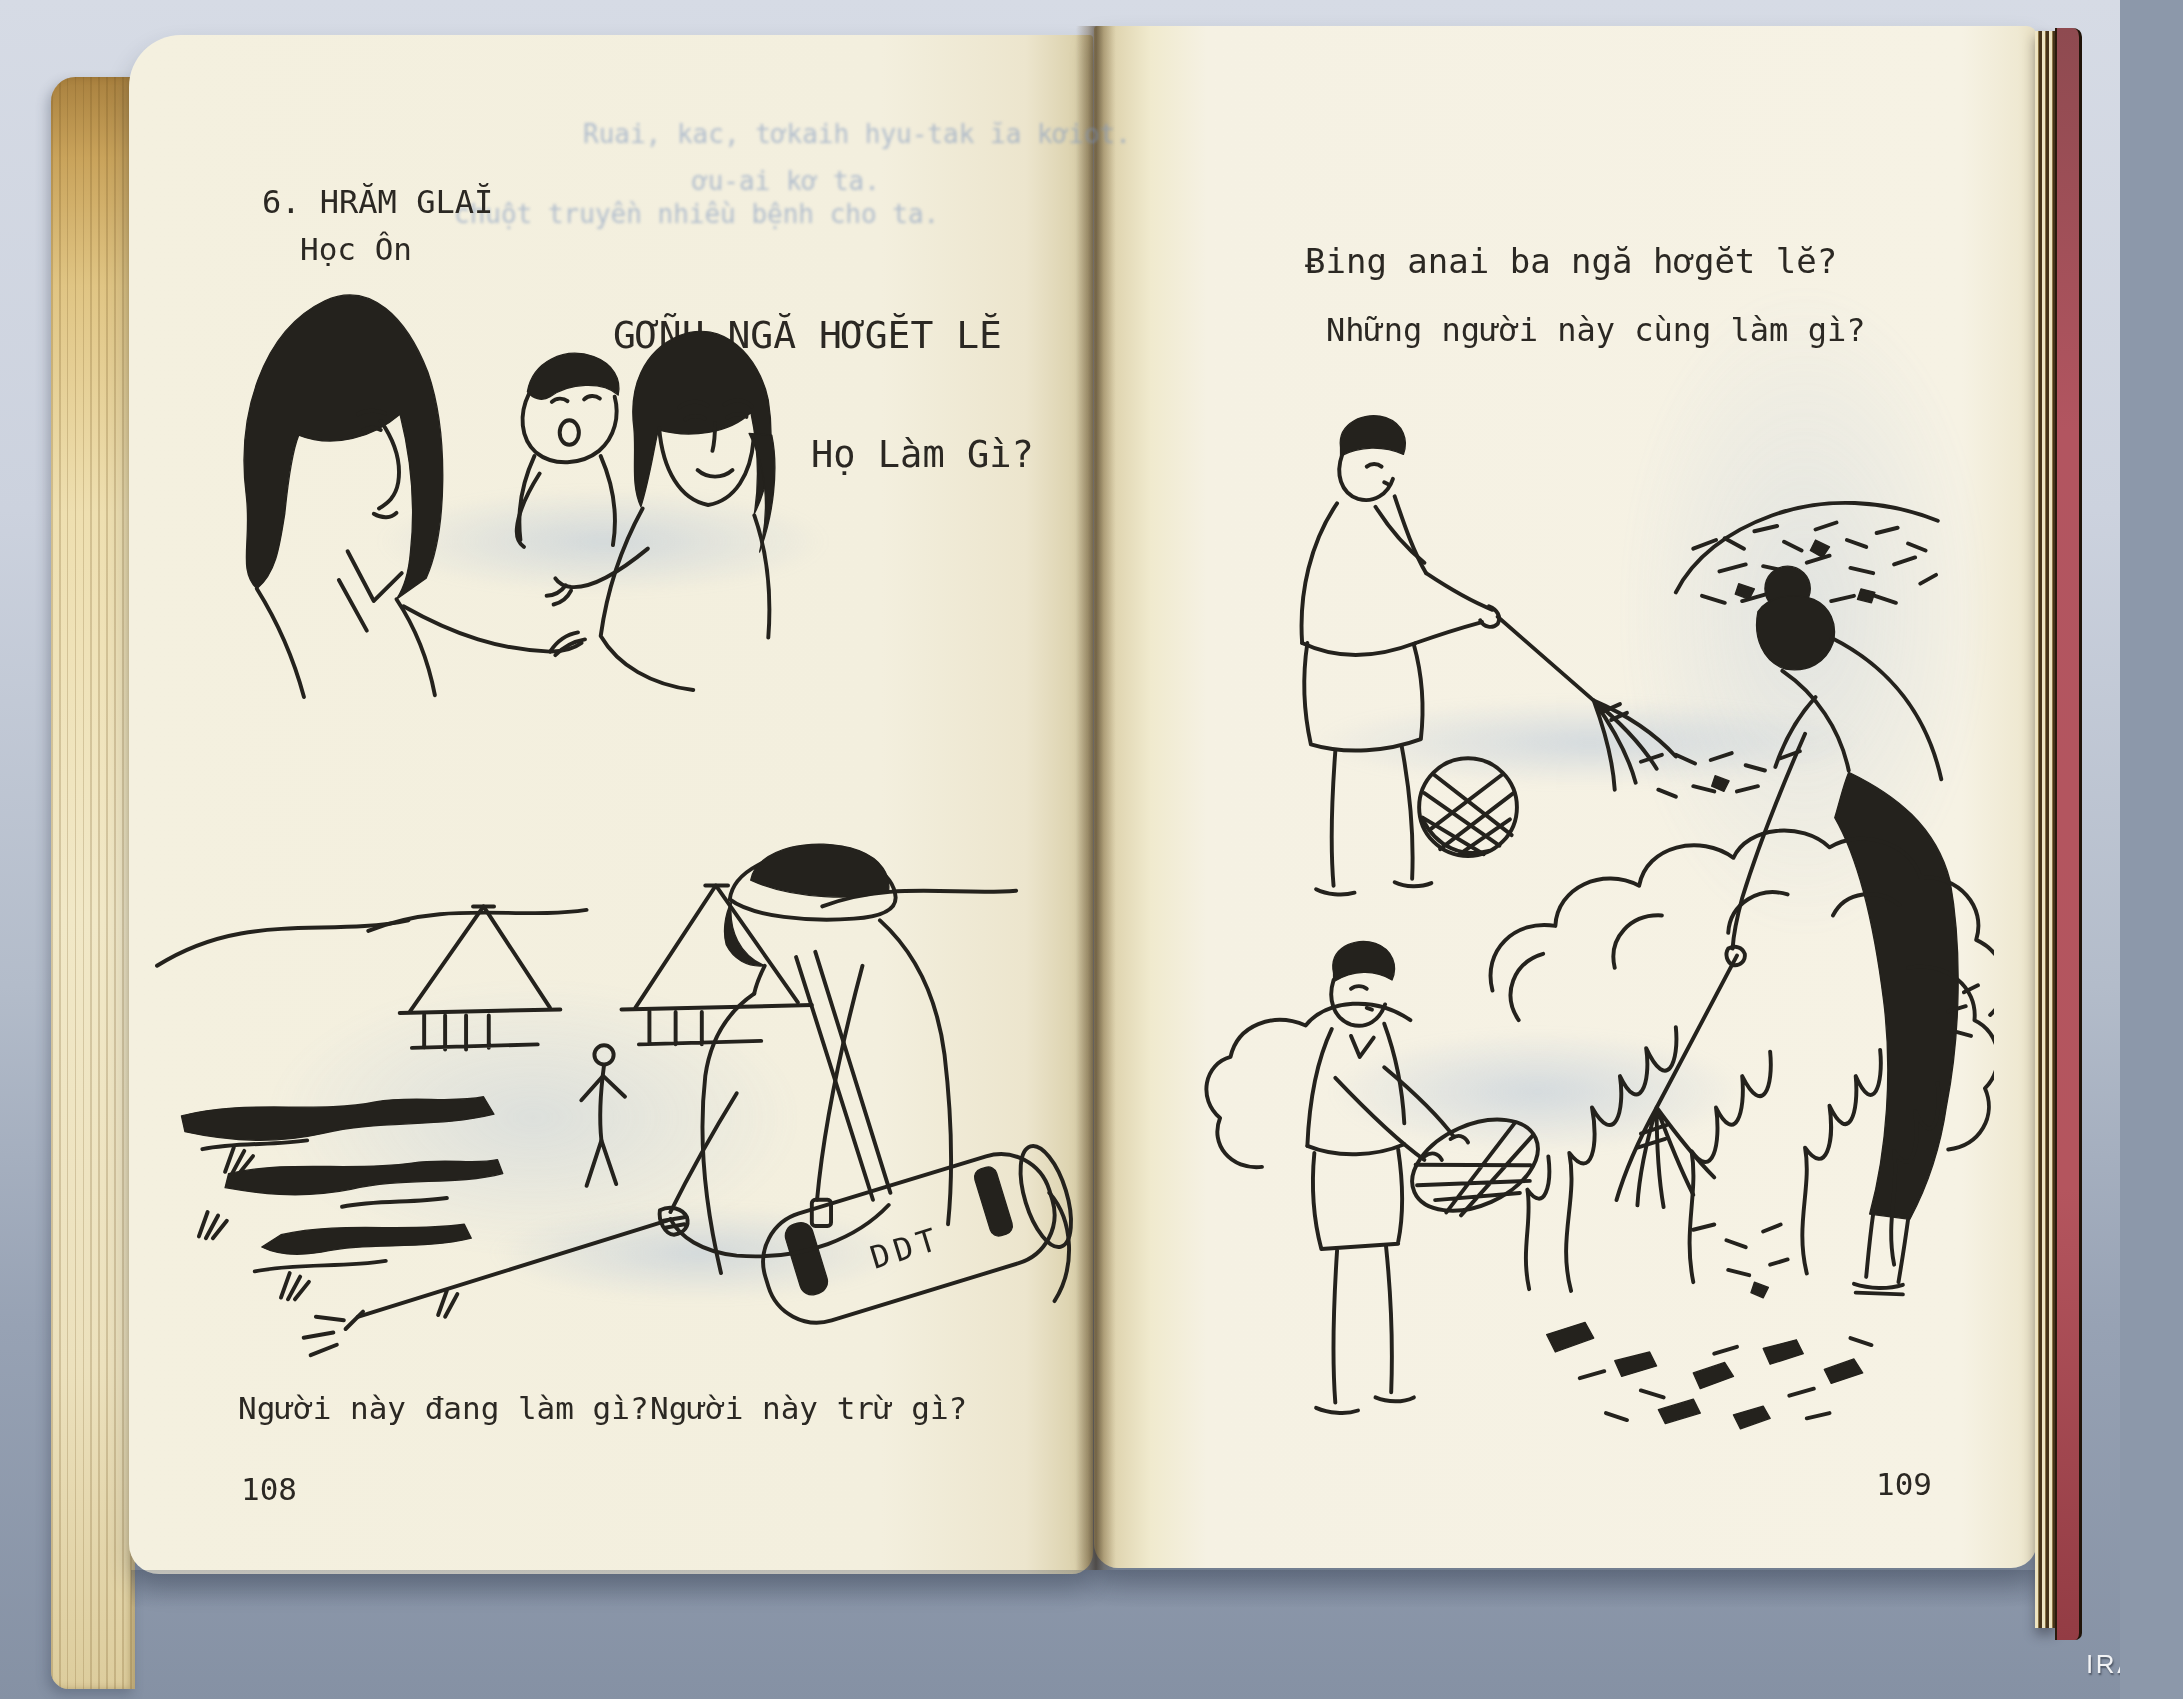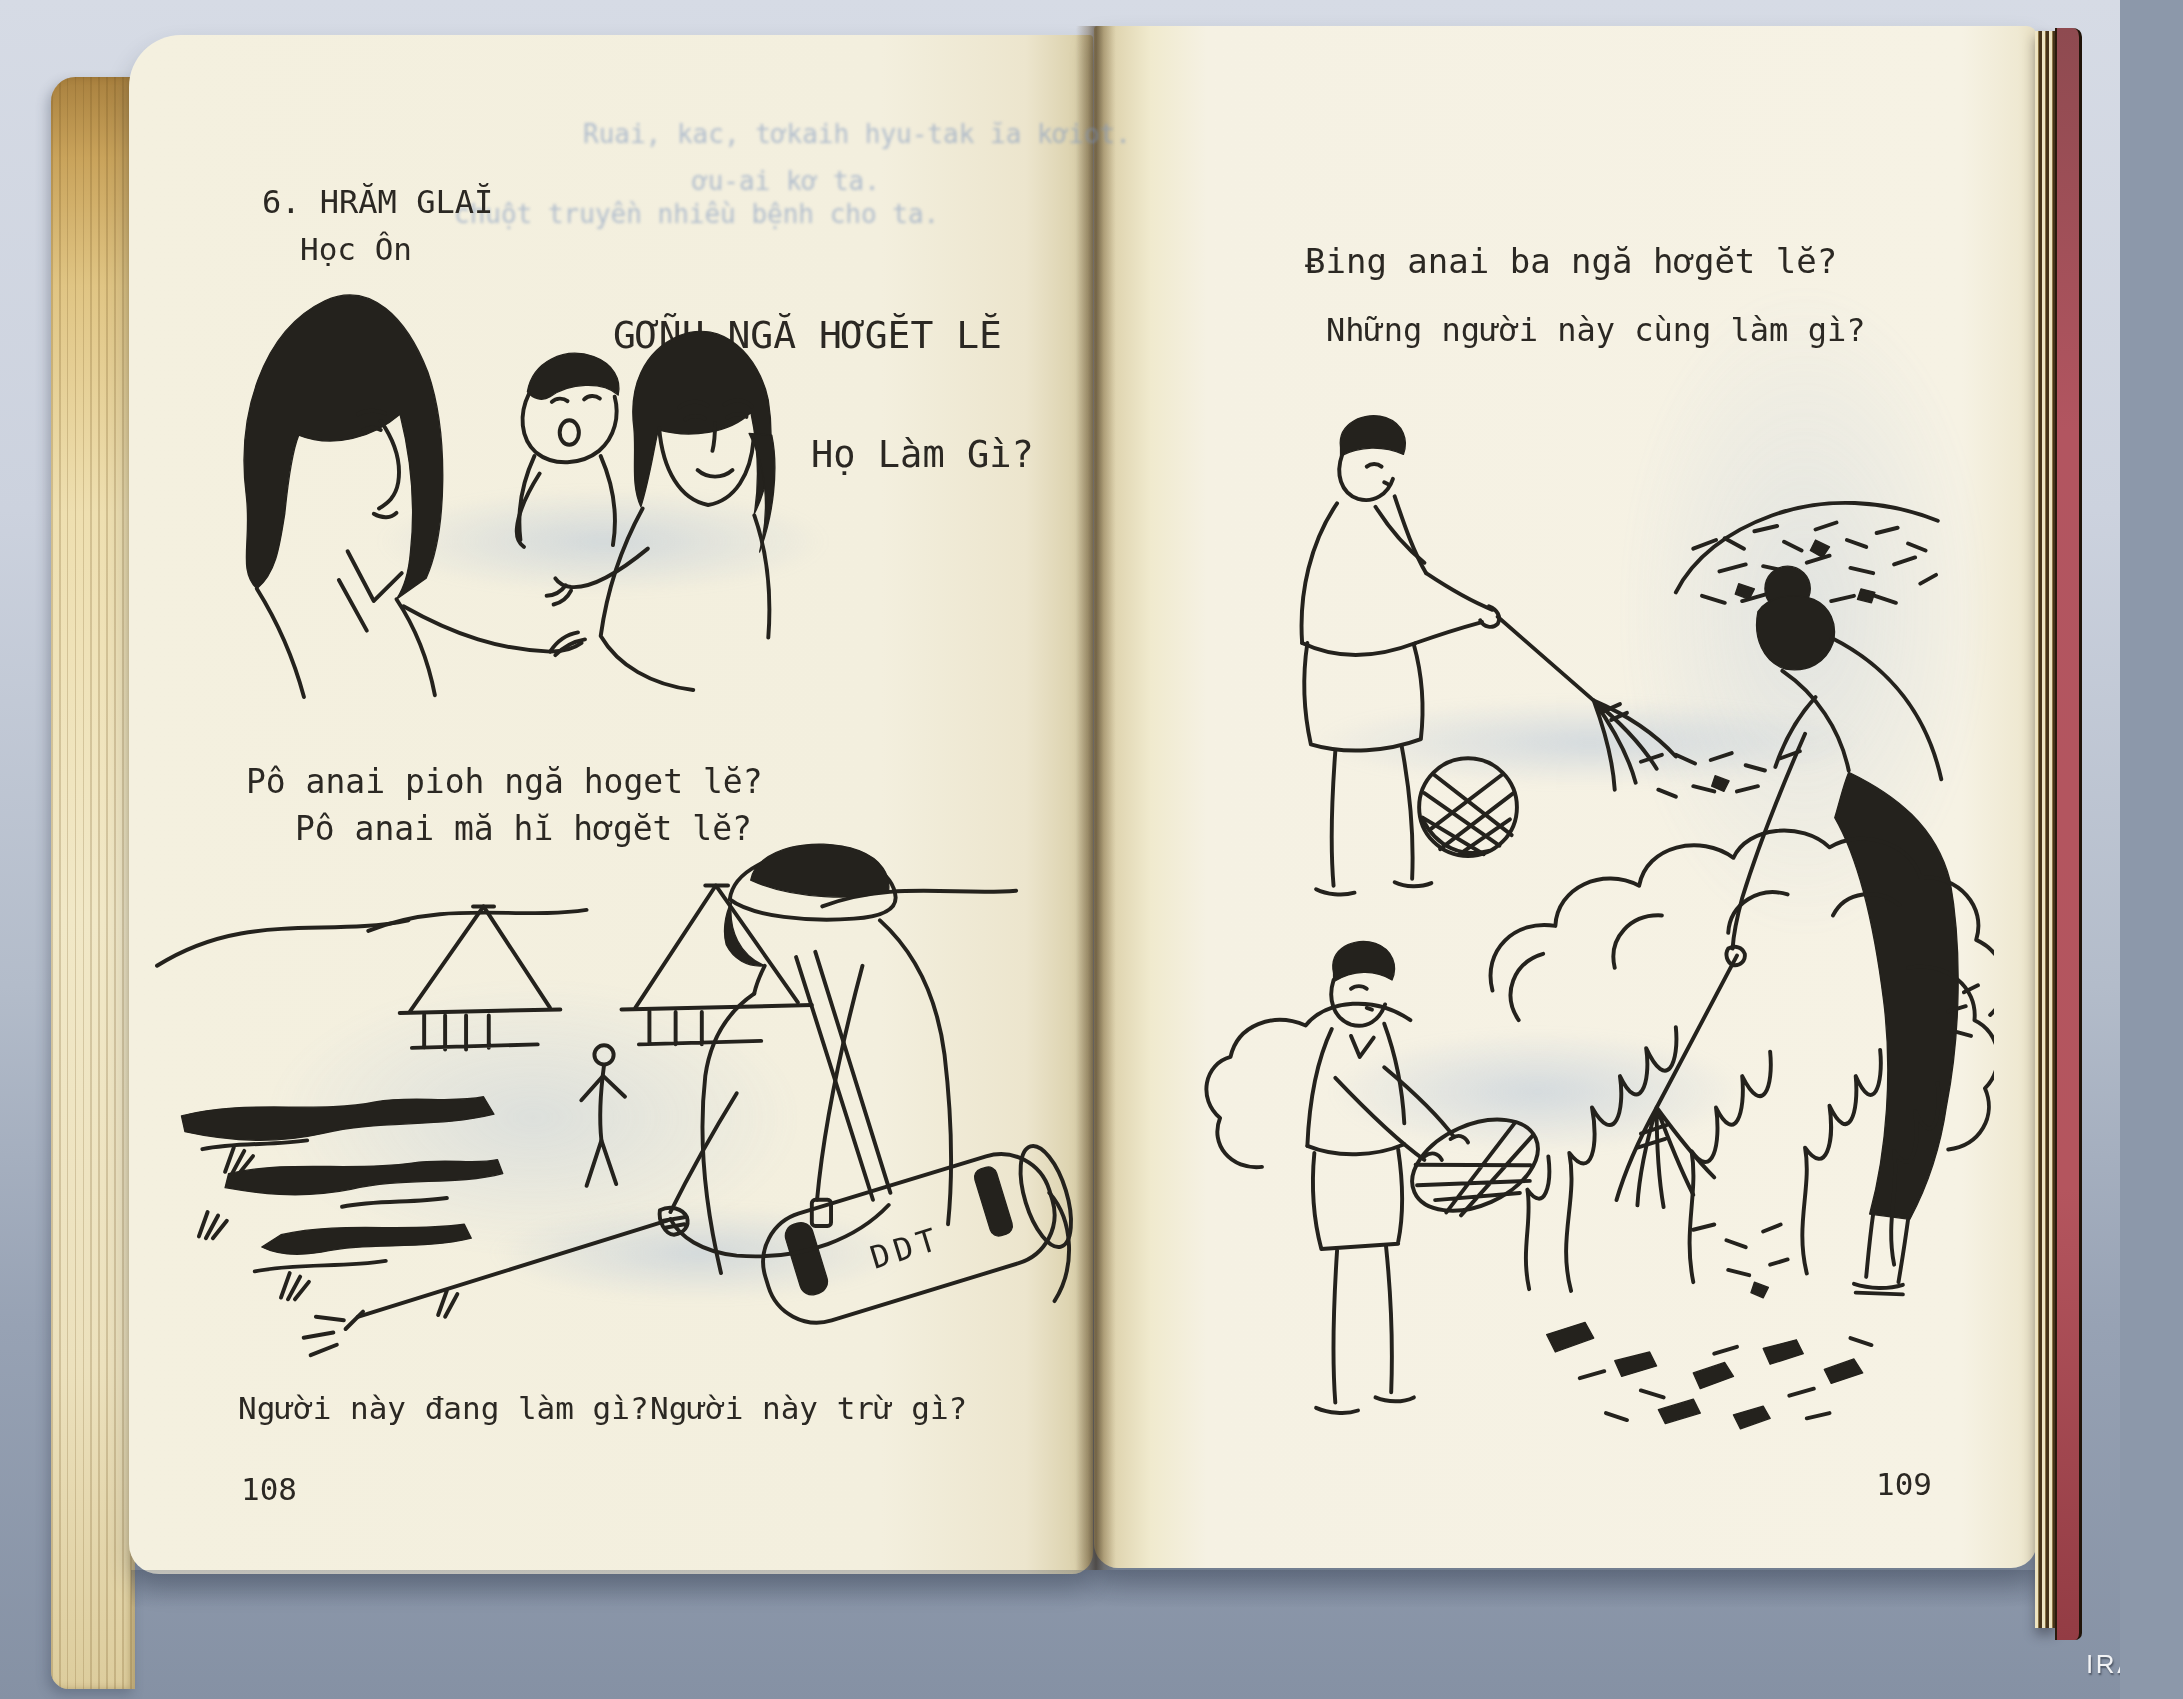--- a/index.html
+++ b/index.html
@@ -61,22 +61,20 @@
   <div class="smudge" style="left:489px;top:1205px;width:419px;height:96px;"></div>
 
   <div class="smudge" style="left:1616px;top:279px;width:376px;height:664px;opacity:.6;"></div>
   <div class="smudge" style="left:1310px;top:699px;width:559px;height:87px;"></div>
   <div class="smudge" style="left:1328px;top:1031px;width:419px;height:122px;"></div>
 
   <div class="type" style="left:262px;top:183px;font-size:32px;">6. HRĂM GLAĬ</div>
   <div class="type" style="left:300px;top:231px;font-size:31px;">Học Ôn</div>
   <div class="type" style="left:613px;top:313px;font-size:38px;">GƠÑU NGĂ HƠGĔT LĔ</div>
   <div class="type" style="left:811px;top:433px;font-size:37px;">Họ Làm Gì?</div>
-  <div class="type" style="left:246px;top:762px;font-size:33px;">Pô anai pioh ngă hoget lĕ?</div>
-  <div class="type" style="left:295px;top:809px;font-size:33px;">Pô anai mă hĭ hơgĕt lĕ?</div>
   <div class="type" style="left:238px;top:1390px;font-size:31px;">Người này đang làm gì?</div>
   <div class="type" style="left:650px;top:1390px;font-size:31px;">Người này trừ gì?</div>
   <div class="type" style="left:241px;top:1471px;font-size:31px;">108</div>
 
   <div class="type" style="left:1326px;top:311px;font-size:32px;">Những người này cùng làm gì?</div>
   <div class="type" style="left:1305px;top:241px;font-size:34px;">Ƀing anai ba ngă hơgĕt lĕ?</div>
   <div class="type" style="left:1876px;top:1466px;font-size:31px;">109</div>
 
   <svg class="fig" style="left:194px;top:285px;" width="590" height="419" viewBox="0 0 676 480">
     <g>

